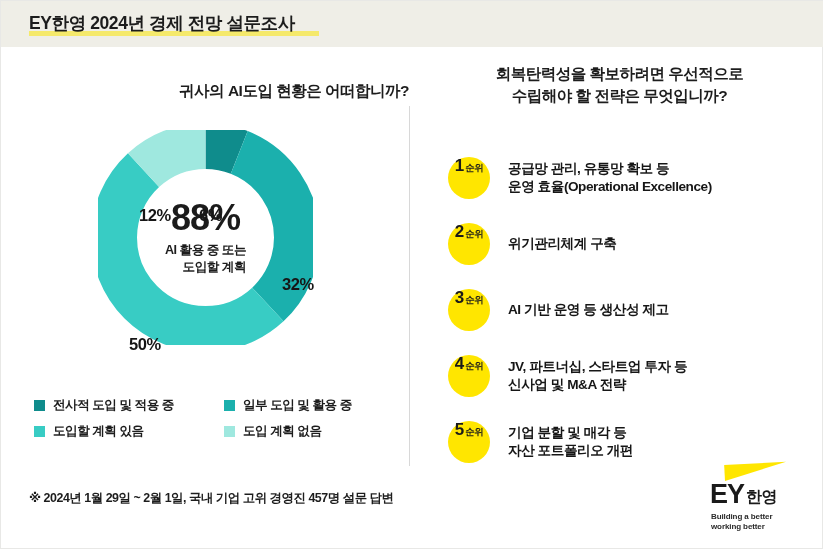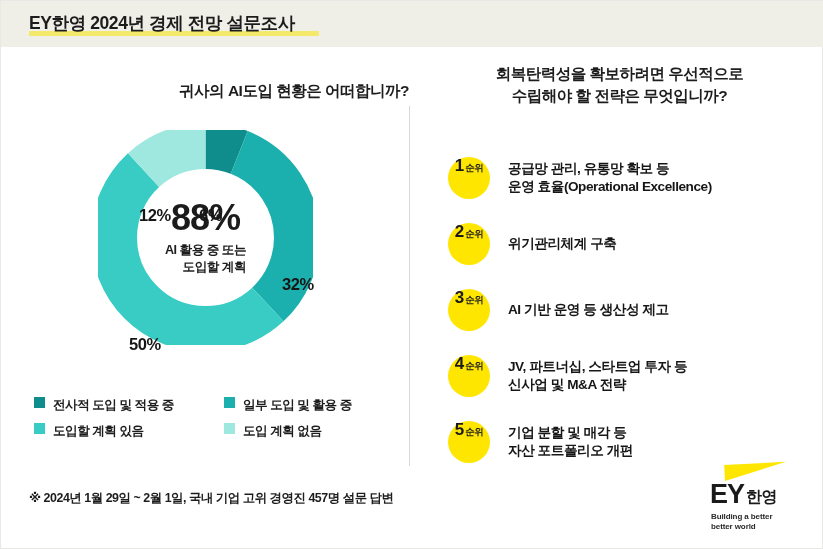--- a/index.html
+++ b/index.html
@@ -112,20 +112,21 @@
   .legend {
     position: absolute;
     left: 33px; top: 350px;
     width: 350px;
     display: grid;
     grid-template-columns: 190px 160px;
     grid-row-gap: 9px;
   }
   .legend-item {
     display: flex;
+    align-items: center;
     gap: 8px;
   }
   .legend-swatch {
     width: 11px; height: 11px;
     flex: 0 0 11px;
     display: block;
   }
   .legend-label {
     font-size: 12.6px;
     font-weight: bold;
@@ -386,17 +387,17 @@
   </div>
 
   <div class="ey-logo">
     <div class="ey-beam"></div>
     <div class="ey-mark">
       <span class="ey-letters">EY</span>
       <span class="ey-hanyoung">한영</span>
     </div>
     <div class="ey-tagline">
       <span>Building a better</span><br>
-      <span>better world</span>
+      <span>working better</span>
     </div>
   </div>
 
 </div>
 
 </body></html>

